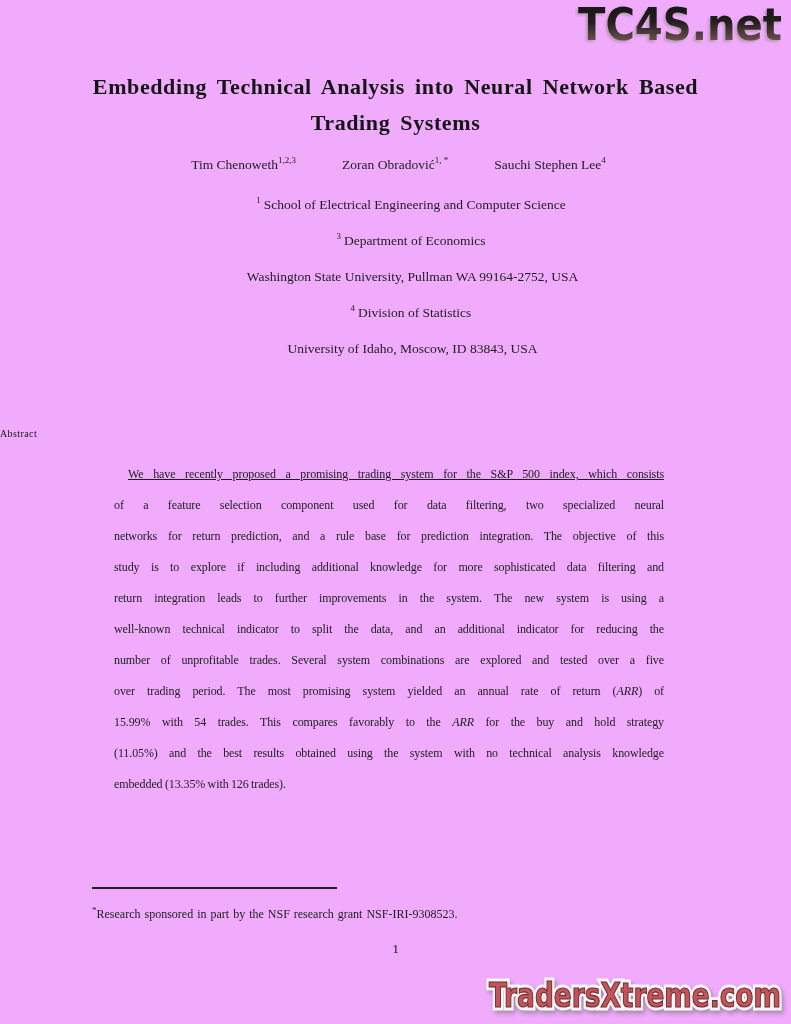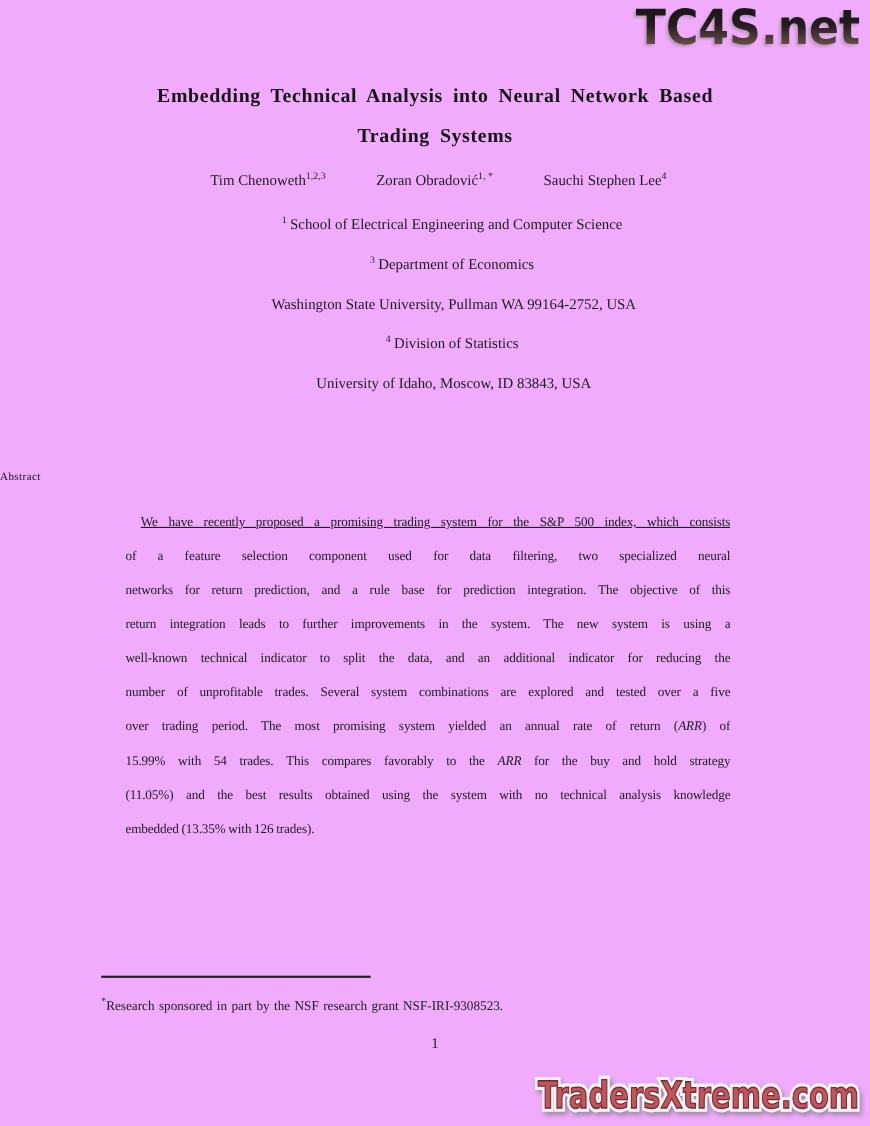--- a/index.html
+++ b/index.html
@@ -4,21 +4,21 @@
 <style>
   html,body { margin:0; padding:0; background:#ffffff; }
   .page {
     position:relative; width:791px; height:1024px; background:#f0abfc;
     font-family:"Liberation Serif", serif; color:#1d1d1d; overflow:hidden;
   }
 
   
   .title {
     position:absolute; top:69px; left:0; width:100%;
-    text-align:center; font-weight:bold; font-size:18px; line-height:36px;
+    text-align:center; font-weight:bold; font-size:22px; line-height:36px;
     letter-spacing:0.6px; word-spacing:4px; color:#151515;
   }
 
   
   .authors {
     position:absolute; top:150px; left:3px; width:100%;
     display:flex; justify-content:center; gap:46px;
     font-size:13.5px; line-height:20px;
   }
   .authors sup, .affils sup, .footnote sup { font-size:9px; }
@@ -105,20 +105,21 @@
     <span class="affil-line"><sup>4</sup><span>Division of Statistics</span></span>
     <span class="affil-line"><sup></sup><span>University of Idaho, Moscow, ID 83843, USA</span></span>
   </div>
 
   <div class="abs-head">Abstract</div>
 
   <div class="abstract">
     <div class="abs-line first">We have recently proposed a promising trading system for the S&amp;P 500 index, which consists</div>
     <div class="abs-line">of a feature selection component used for data filtering, two specialized neural</div>
     <div class="abs-line">networks for return prediction, and a rule base for prediction integration. The objective of this</div>
+    <div class="abs-line">study is to explore if including additional knowledge for more sophisticated data filtering and</div>
     <div class="abs-line">return integration leads to further improvements in the system. The new system is using a</div>
     <div class="abs-line">well-known technical indicator to split the data, and an additional indicator for reducing the</div>
     <div class="abs-line">number of unprofitable trades. Several system combinations are explored and tested over a five</div>
     <div class="abs-line"><span>over trading period. The most promising system yielded an annual rate of return (</span><span class="em">ARR</span><span>) of</span></div>
     <div class="abs-line"><span>15.99% with 54 trades. This compares favorably to the </span><span class="em">ARR</span><span> for the buy and hold strategy</span></div>
     <div class="abs-line">(11.05%) and the best results obtained using the system with no technical analysis knowledge</div>
     <div class="abs-line last">embedded (13.35% with 126 trades).</div>
   </div>
 
 

